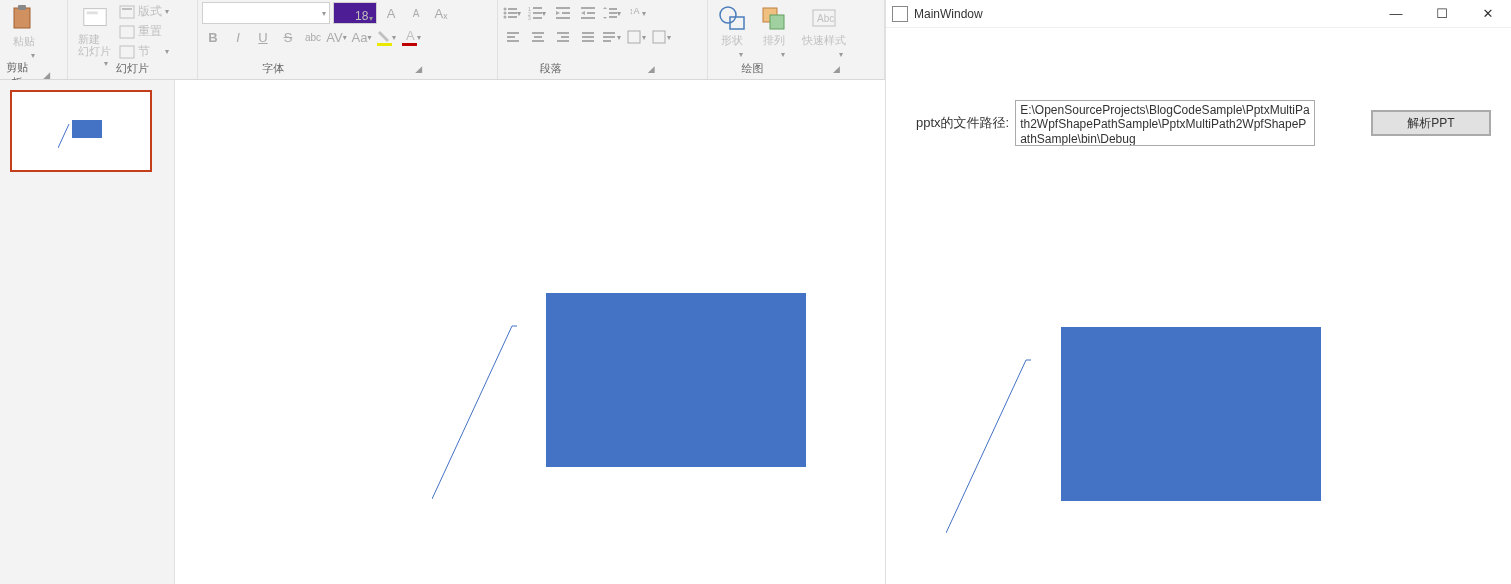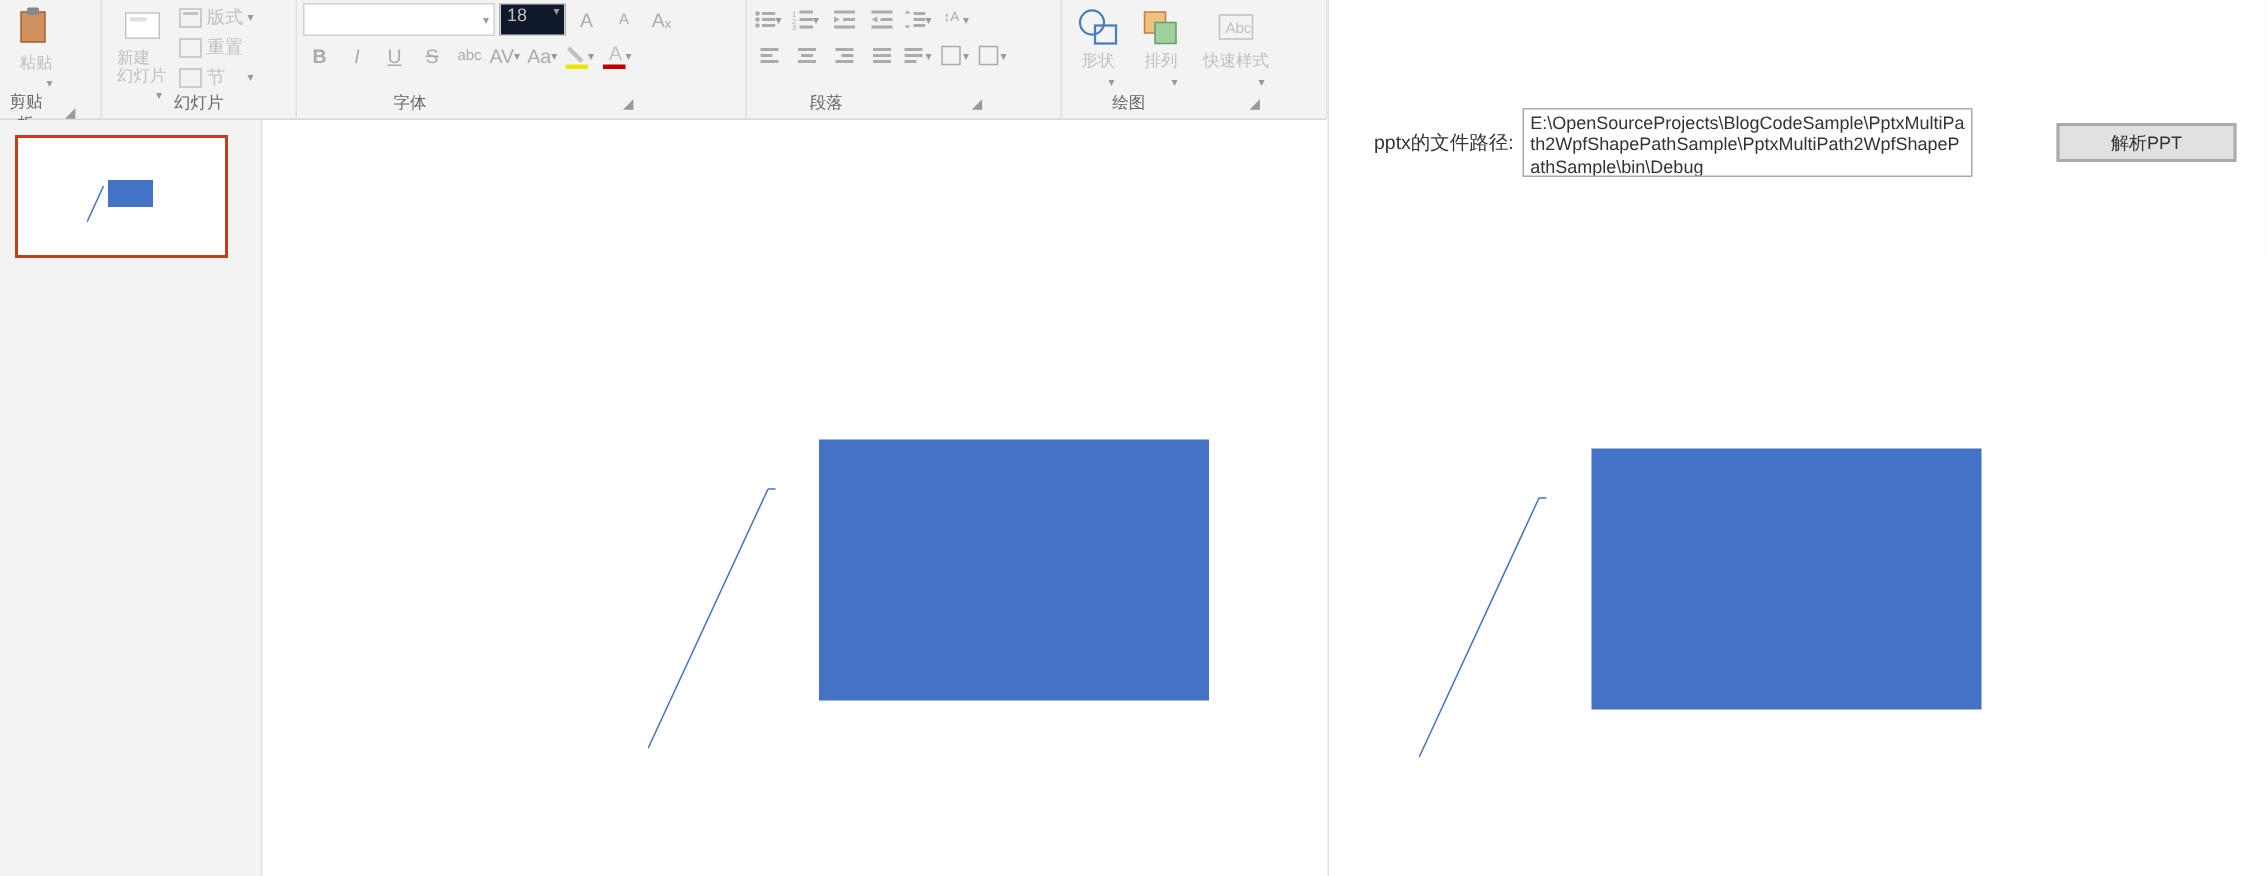--- a/index.html
+++ b/index.html
@@ -128,24 +128,24 @@
       background: #fff;
       display: flex;
       align-items: center;
       padding-left: 4px;
       color: #aaa;
     }
     .size-combo {
       width: 44px;
       height: 22px;
       border: 1px solid #d0d0d0;
-      background: #0f172a;
-      display: flex;
-      align-items: flex-start;
-      padding-left: 4px;
+      background: #4c1d95;
+      display: flex;
+      align-items: flex-end;
+      padding-left: 21px;
       color: #aaa;
     }
     .dropdown-arrow {
       font-size: 8px;
       color: #999;
       margin-left: auto;
       margin-right: 3px;
     }
     
     .ppt-body {
@@ -559,20 +559,33 @@
       <div class="shape-rect" style="left:371px;top:213px;width:260px;height:174px"></div>
       <svg style="position:absolute;left:257px;top:244px" width="85" height="175">
         <line x1="0" y1="175" x2="80" y2="2" stroke="#4472c4" stroke-width="1"></line>
         <line x1="80" y1="2" x2="115" y2="2" stroke="#4472c4" stroke-width="1"></line>
       </svg>
     </div>
   </div>
 </div>
 
 <div class="wpf-app">
+  <div class="wpf-titlebar">
+    <div class="wpf-title-icon"></div>
+    <div class="wpf-title">MainWindow</div>
+    <div class="wpf-ctrl">
+        <span>—</span>
+      </div>
+    <div class="wpf-ctrl">
+        <span>☐</span>
+      </div>
+    <div class="wpf-ctrl">
+        <span>✕</span>
+      </div>
+  </div>
   <div class="wpf-body">
     <div class="form-row">
       <div class="form-label">pptx的文件路径:</div>
       <div class="form-text">
         <span style="word-break:break-all">E:\OpenSourceProjects\BlogCodeSample\PptxMultiPath2WpfShapePathSample\PptxMultiPath2WpfShapePathSample\bin\Debug</span>
       </div>
       <div style="flex:1"></div>
       <div class="form-button">
         <span>解析PPT</span>
       </div>

